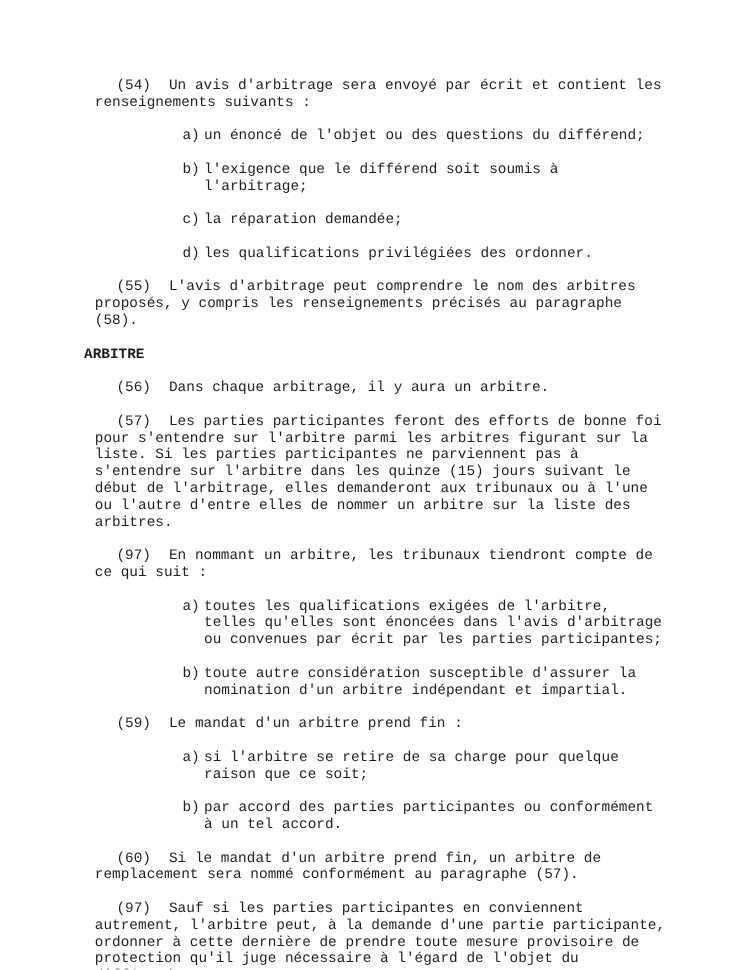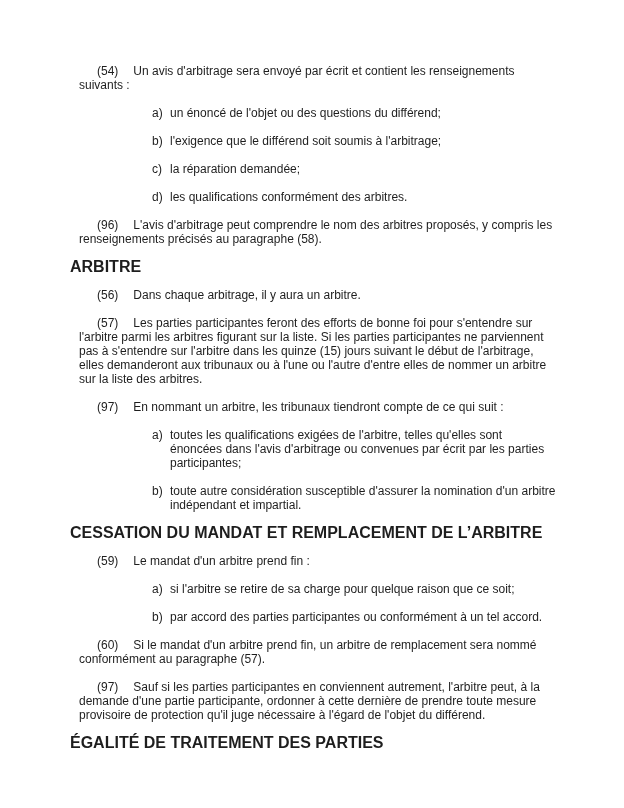--- a/index.html
+++ b/index.html
@@ -7,39 +7,39 @@
     padding: 0;
     background: #ffffff;
   }
   .page {
     position: relative;
     width: 624px;
     height: 808px;
     margin: 0 auto;
     background: #ffffff;
     color: #1e1e1e;
-    font-family: Liberation Sans, sans-serif;
+    font-family: Liberation Mono, monospace;
     font-size: 12px;
     line-height: 14px;
     box-sizing: border-box;
     padding: 64px 68px 0 70px;
     overflow: hidden;
     -webkit-font-smoothing: antialiased;
   }
   .para {
     margin: 0 0 14px 9px;
     text-indent: 18px;
     text-align: left;
   }
   .tab {
     display: inline-block;
     width: 15px;
   }
   .heading {
-    font-size: 16px;
+    font-size: 12px;
     font-weight: bold;
     margin: 0 0 14px 0;
     line-height: 14px;
   }
   .list {
     margin: 0 0 0 82px;
   }
   .item {
     display: flex;
     margin: 0 0 14px 0;
@@ -67,25 +67,25 @@
     <div class="item">
       <span class="lbl">b)</span>
       <span class="itxt">l'exigence que le différend soit soumis à l'arbitrage;</span>
     </div>
     <div class="item">
       <span class="lbl">c)</span>
       <span class="itxt">la réparation demandée;</span>
     </div>
     <div class="item">
       <span class="lbl">d)</span>
-      <span class="itxt">les qualifications conformément des arbitres.</span>
+      <span class="itxt">les qualifications privilégiées des ordonner.</span>
     </div>
   </div>
 
-  <p class="para"><span class="pnum">(96)</span><span class="tab"></span><span class="ptext">L'avis d'arbitrage peut comprendre le nom des arbitres proposés, y compris les renseignements précisés au paragraphe (58).</span></p>
+  <p class="para"><span class="pnum">(55)</span><span class="tab"></span><span class="ptext">L'avis d'arbitrage peut comprendre le nom des arbitres proposés, y compris les renseignements précisés au paragraphe (58).</span></p>
 
   <h2 class="heading">ARBITRE</h2>
 
   <p class="para"><span class="pnum">(56)</span><span class="tab"></span><span class="ptext">Dans chaque arbitrage, il y aura un arbitre.</span></p>
 
 
   <p class="para"><span class="pnum">(57)</span><span class="tab"></span><span class="ptext">Les parties participantes feront des efforts de bonne foi pour s'entendre sur l'arbitre parmi les arbitres figurant sur la liste. Si les parties participantes ne parviennent pas à s'entendre sur l'arbitre dans les quinze (15) jours suivant le début de l'arbitrage, elles demanderont aux tribunaux ou à l'une ou l'autre d'entre elles de nommer un arbitre sur la liste des arbitres.</span></p>
 
   <p class="para"><span class="pnum">(97)</span><span class="tab"></span><span class="ptext">En nommant un arbitre, les tribunaux tiendront compte de ce qui suit&nbsp;:</span></p>
 
@@ -93,21 +93,20 @@
     <div class="item">
       <span class="lbl">a)</span>
       <span class="itxt">toutes les qualifications exigées de l'arbitre, telles qu'elles sont énoncées dans l'avis d'arbitrage ou convenues par écrit par les parties participantes;</span>
     </div>
     <div class="item">
       <span class="lbl">b)</span>
       <span class="itxt">toute autre considération susceptible d'assurer la nomination d'un arbitre indépendant et impartial.</span>
     </div>
   </div>
 
-  <h2 class="heading">CESSATION DU MANDAT ET REMPLACEMENT DE L’ARBITRE</h2>
 
   <p class="para"><span class="pnum">(59)</span><span class="tab"></span><span class="ptext">Le mandat d'un arbitre prend fin&nbsp;:</span></p>
 
   <div class="list">
     <div class="item">
       <span class="lbl">a)</span>
       <span class="itxt">si l'arbitre se retire de sa charge pour quelque raison que ce soit;</span>
     </div>
     <div class="item">
       <span class="lbl">b)</span>

